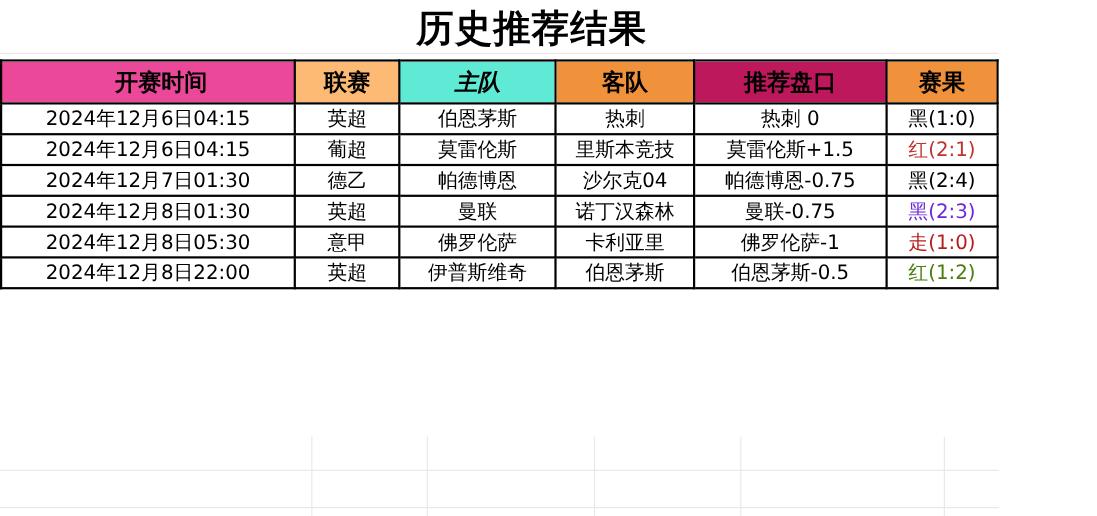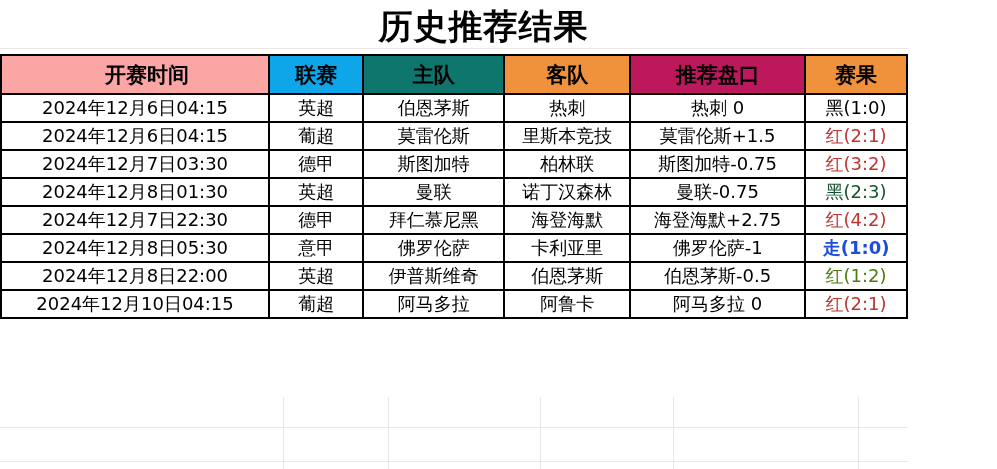--- a/index.html
+++ b/index.html
@@ -38,23 +38,23 @@
     <colgroup>
       <col style="width:283px">
         <col style="width:105px">
         <col style="width:152px">
       <col style="width:133px">
         <col style="width:185px">
         <col style="width:109px">
     </colgroup>
     <thead>
       <tr>
-        <th style="background: #fca5a5; padding-left: 24px;">开赛时间</th>
-        <th style="background: #0ea5e9;">联赛</th>
-        <th style="background: #0f766e;">主队</th>
+        <th style="background: #ec4899; padding-left: 24px;">开赛时间</th>
+        <th style="background: #fdba74;">联赛</th>
+        <th style="background: #5eead4; font-style: italic;">主队</th>
         <th style="background: rgb(240, 145, 60);">客队</th>
         <th style="background: #be185d;">推荐盘口</th>
         <th style="background: rgb(240, 145, 60); margin-left: 40px;">赛果</th>
       </tr>
     </thead>
     <tbody id="tbody">
         <tr>
           <td>2024年12月6日04:15</td>
           <td>英超</td>
           <td>伯恩茅斯</td>
@@ -64,66 +64,50 @@
         </tr>
         <tr>
           <td>2024年12月6日04:15</td>
           <td>葡超</td>
           <td>莫雷伦斯</td>
           <td>里斯本竞技</td>
           <td>莫雷伦斯+1.5</td>
           <td style="color: rgb(191, 52, 48);">红(2:1)</td>
         </tr>
         <tr>
-          <td>2024年12月7日03:30</td>
-          <td>德甲</td>
-          <td>斯图加特</td>
-          <td>柏林联</td>
-          <td>斯图加特-0.75</td>
-          <td style="color: rgb(191, 52, 48);">红(3:2)</td>
+          <td>2024年12月7日01:30</td>
+          <td>德乙</td>
+          <td>帕德博恩</td>
+          <td>沙尔克04</td>
+          <td>帕德博恩-0.75</td>
+          <td style="color: rgb(0, 0, 0);">黑(2:4)</td>
         </tr>
         <tr>
           <td>2024年12月8日01:30</td>
           <td>英超</td>
           <td>曼联</td>
           <td>诺丁汉森林</td>
           <td>曼联-0.75</td>
-          <td style="color: #14532d;">黑(2:3)</td>
-        </tr>
-        <tr>
-          <td>2024年12月7日22:30</td>
-          <td>德甲</td>
-          <td>拜仁慕尼黑</td>
-          <td>海登海默</td>
-          <td>海登海默+2.75</td>
-          <td style="color: rgb(191, 52, 48);">红(4:2)</td>
+          <td style="color: #6d28d9;">黑(2:3)</td>
         </tr>
         <tr>
           <td>2024年12月8日05:30</td>
           <td>意甲</td>
           <td>佛罗伦萨</td>
           <td>卡利亚里</td>
           <td>佛罗伦萨-1</td>
-          <td style="color: #1d4ed8; font-weight: bold;">走(1:0)</td>
+          <td style="color: #b91c1c;">走(1:0)</td>
         </tr>
         <tr>
           <td>2024年12月8日22:00</td>
           <td>英超</td>
           <td>伊普斯维奇</td>
           <td>伯恩茅斯</td>
           <td>伯恩茅斯-0.5</td>
           <td style="color: #4d7c0f;">红(1:2)</td>
-        </tr>
-        <tr>
-          <td>2024年12月10日04:15</td>
-          <td>葡超</td>
-          <td>阿马多拉</td>
-          <td>阿鲁卡</td>
-          <td>阿马多拉 0</td>
-          <td style="color: rgb(191, 52, 48);">红(2:1)</td>
         </tr>
       </tbody>
   </table>
 
   <div class="vline-black" style="left:967px; top:0; height:397px;"></div>
   <div id="right-strip">
       <div class="hline-black" style="left: 967px; width: 30px; top: 48px;"></div>
       <div class="hline-black" style="left: 967px; width: 30px; top: 95px;"></div>
       <div class="hline-black" style="left: 967px; width: 30px; top: 125px;"></div>
       <div class="hline-black" style="left: 967px; width: 30px; top: 155px;"></div>

